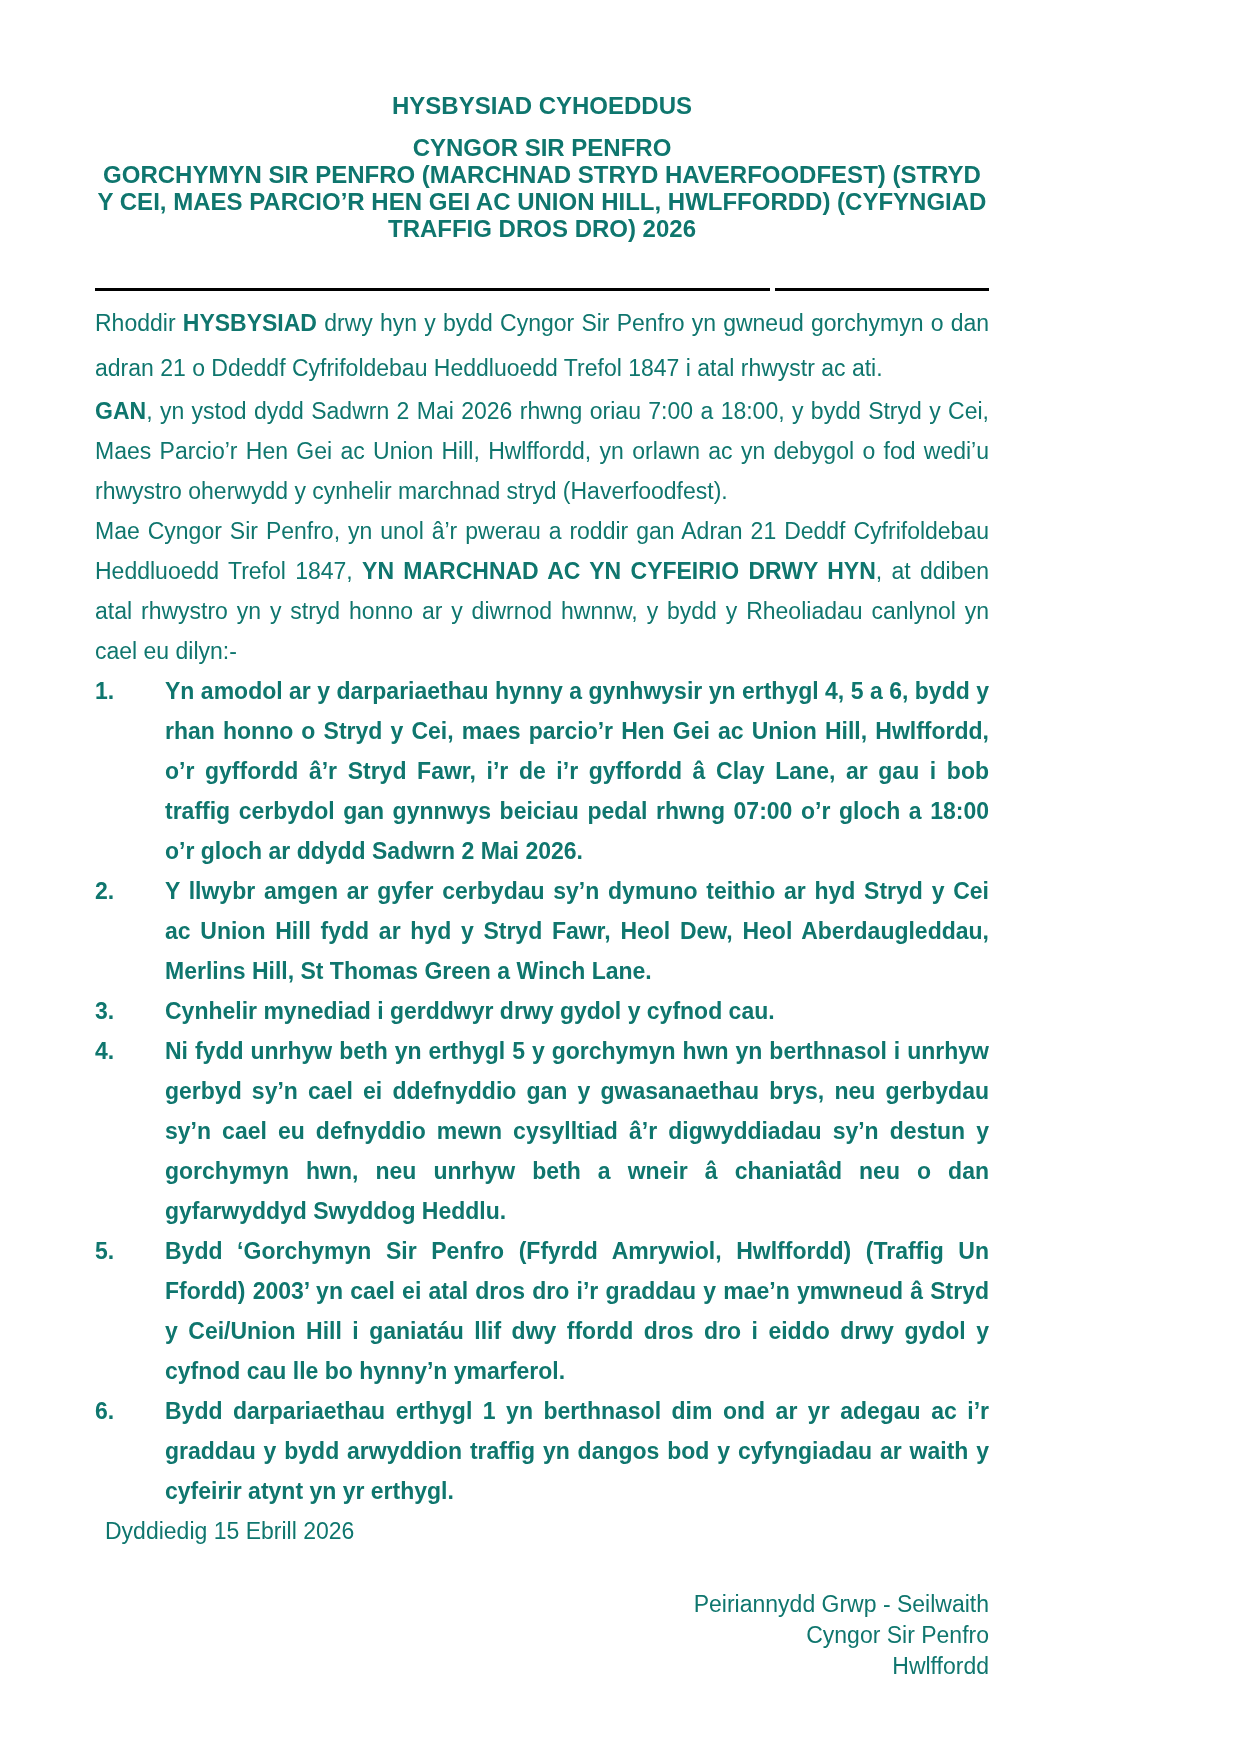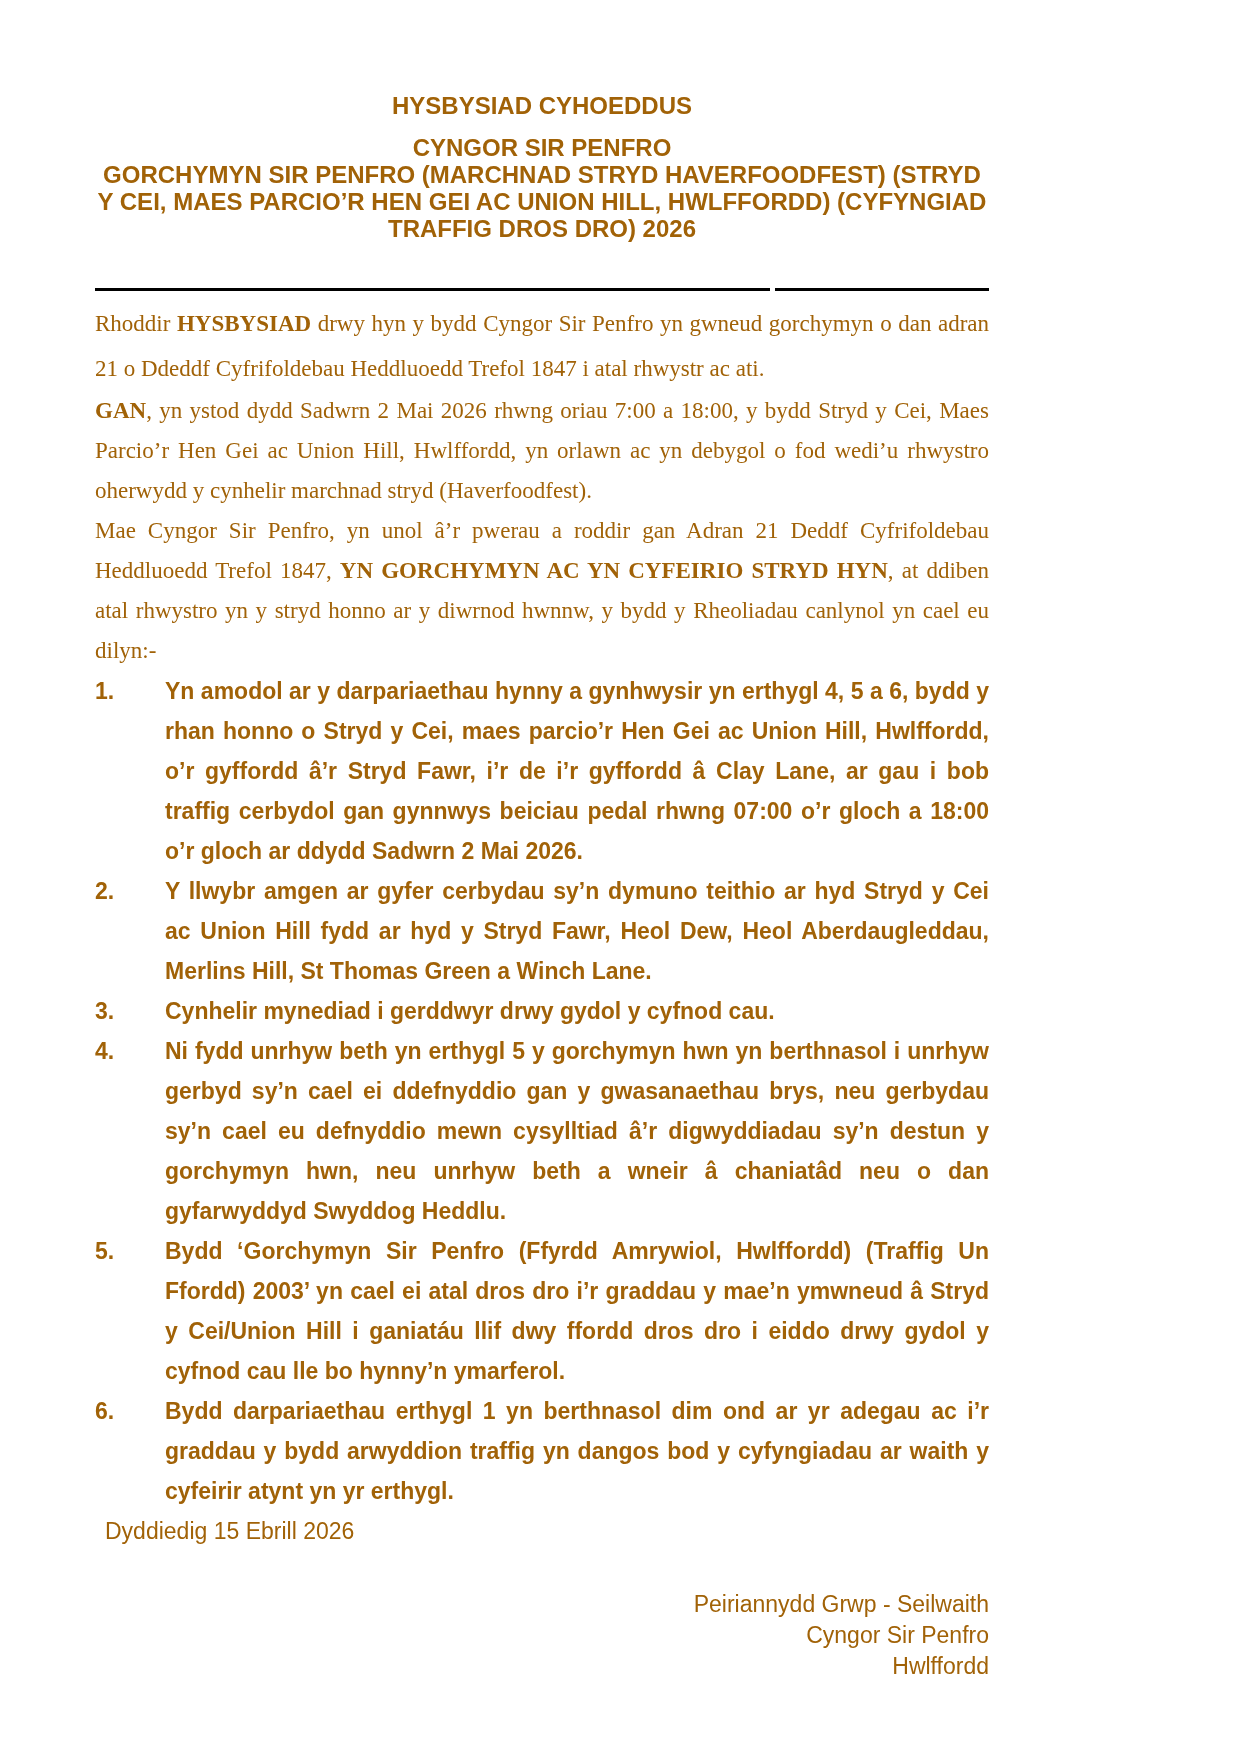--- a/index.html
+++ b/index.html
@@ -7,21 +7,21 @@
     padding: 0;
     background: #ffffff;
   }
   .page {
     position: relative;
     width: 1084px;
     height: 1754px;
     box-sizing: border-box;
     padding: 93px 95px 0 95px;
     background: #ffffff;
-    color: #a16207;
+    color: #0f766e;
     font-family: "Liberation Sans", sans-serif;
     overflow: hidden;
   }
   .heading {
     text-align: center;
     font-weight: bold;
     font-size: 24px;
     line-height: 26px;
   }
   .heading + .heading { margin-top: 16px; }
@@ -38,21 +38,20 @@
     height: 3px;
   }
   .divider .seg { background: #000000; height: 3px; }
   .divider .seg-left { width: 675px; }
   .divider .seg-right { flex: 1; }
   .body-para {
     font-size: 23px;
     line-height: 40px;
     text-align: justify;
     margin: 0;
-    font-family: Liberation Serif, serif;
   }
   .para-intro {
     margin-top: 10px;
     line-height: 45px;
   }
   .bold { font-weight: bold; }
   .regulations { margin: 0; }
   .reg-item {
     display: flex;
     font-weight: bold;
@@ -90,21 +89,21 @@
 
   <div class="divider">
     <div class="seg seg-left"></div>
     <div class="seg seg-right"></div>
   </div>
 
   <p class="body-para para-intro"><span>Rhoddir </span><span class="bold">HYSBYSIAD</span><span> drwy hyn y bydd Cyngor Sir Penfro yn gwneud gorchymyn o dan adran 21 o Ddeddf Cyfrifoldebau Heddluoedd Trefol 1847 i atal rhwystr ac ati.</span></p>
 
   <p class="body-para"><span class="bold">GAN</span><span>, yn ystod dydd Sadwrn 2 Mai 2026 rhwng oriau 7:00 a 18:00, y bydd Stryd y Cei, Maes Parcio’r Hen Gei ac Union Hill, Hwlffordd, yn orlawn ac yn debygol o fod wedi’u rhwystro oherwydd y cynhelir marchnad stryd (Haverfoodfest).</span></p>
 
-  <p class="body-para"><span>Mae Cyngor Sir Penfro, yn unol â’r pwerau a roddir gan Adran 21 Deddf Cyfrifoldebau Heddluoedd Trefol 1847, </span><span class="bold">YN GORCHYMYN AC YN CYFEIRIO STRYD HYN</span><span>, at ddiben atal rhwystro yn y stryd honno ar y diwrnod hwnnw, y bydd y Rheoliadau canlynol yn cael eu dilyn:-</span></p>
+  <p class="body-para"><span>Mae Cyngor Sir Penfro, yn unol â’r pwerau a roddir gan Adran 21 Deddf Cyfrifoldebau Heddluoedd Trefol 1847, </span><span class="bold">YN MARCHNAD AC YN CYFEIRIO DRWY HYN</span><span>, at ddiben atal rhwystro yn y stryd honno ar y diwrnod hwnnw, y bydd y Rheoliadau canlynol yn cael eu dilyn:-</span></p>
 
   <div class="regulations">
     <div class="reg-item">
       <span class="reg-num">1.</span>
       <div class="reg-text">Yn amodol ar y darpariaethau hynny a gynhwysir yn erthygl 4, 5 a 6, bydd y rhan honno o Stryd y Cei, maes parcio’r Hen Gei ac Union Hill, Hwlffordd, o’r gyffordd â’r Stryd Fawr, i’r de i’r gyffordd â Clay Lane, ar gau i bob traffig cerbydol gan gynnwys beiciau pedal rhwng 07:00 o’r gloch a 18:00 o’r gloch ar ddydd Sadwrn 2 Mai 2026.</div>
     </div>
     <div class="reg-item">
       <span class="reg-num">2.</span>
       <div class="reg-text">Y llwybr amgen ar gyfer cerbydau sy’n dymuno teithio ar hyd Stryd y Cei ac Union Hill fydd ar hyd y Stryd Fawr, Heol Dew, Heol Aberdaugleddau, Merlins Hill, St Thomas Green a Winch Lane.</div>
     </div>

